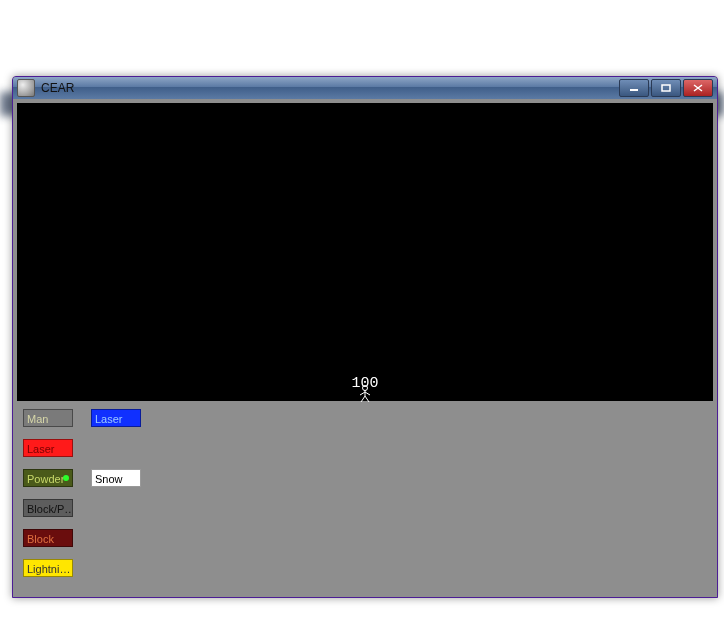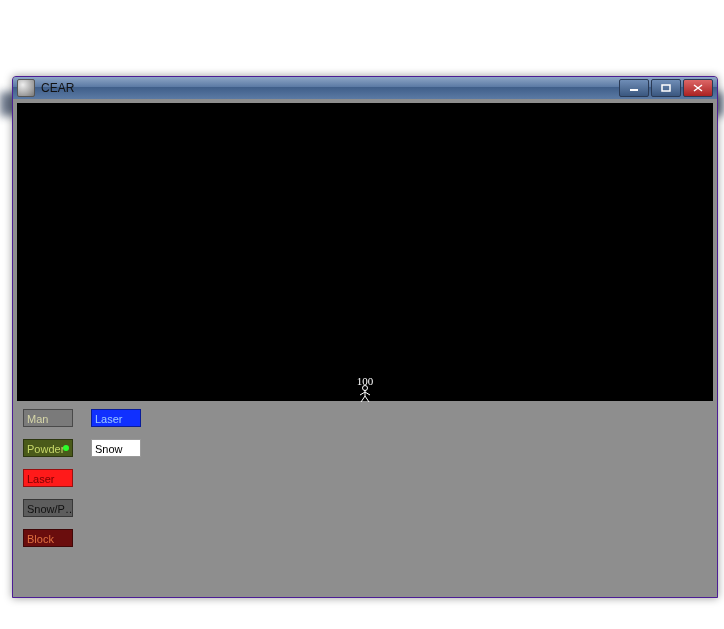--- a/index.html
+++ b/index.html
@@ -8,21 +8,21 @@
   .window{position:absolute;left:12px;top:76px;width:704px;height:520px;border:1px solid #4c1d95;box-shadow:0 0 8px rgba(0,0,0,.4);background:#8e8e8e;border-radius:4px 4px 0 0;overflow:hidden}
   .titlebar{height:22px;background:linear-gradient(#8ea6c6,#5b7aa4 45%,#3f5e89 46%,#5b7aa4);display:flex;align-items:center;padding:0 4px;color:#000;font-size:12px}
   .titlebar .ico{width:16px;height:16px;margin-right:6px;background:radial-gradient(circle at 30% 30%,#eee,#777);border:1px solid #555;border-radius:2px}
   .titlebar .title{flex:0 0 auto;color:#111;font-weight:400}
   .titlebar .spacer{flex:1}
   .winbtn{width:28px;height:16px;margin-left:2px;border:1px solid #2a3a55;border-radius:2px;background:linear-gradient(#6f8db6,#3a577f);display:flex;align-items:center;justify-content:center}
   .winbtn.close{background:linear-gradient(#d66,#a22)}
   .winbtn svg{display:block}
   .client{position:absolute;left:4px;top:26px;right:4px;bottom:4px;background:#8e8e8e}
   .canvas{position:absolute;left:0;top:0;right:0;height:298px;background:#000}
-  .hp-label{position:absolute;left:50%;top:272px;transform:translateX(-50%);color:#fff;font-size:11px;font-family:Liberation Serif, serif}
+  .hp-label{position:absolute;left:50%;top:272px;transform:translateX(-50%);color:#fff;font-size:15px;font-family:Liberation Mono, monospace}
   .stick{position:absolute;left:50%;top:282px;transform:translateX(-50%)}
   .palette{position:absolute;left:6px;top:306px}
   .row{display:flex;gap:18px;margin-bottom:12px}
   .tool{width:50px;height:18px;line-height:18px;padding:0 3px;border:1px solid rgba(0,0,0,.4);box-sizing:border-box;font-size:11px;white-space:nowrap;overflow:hidden;cursor:pointer}
   .c-man{background:#7a7a7a;color:#d6d6a8}
   .c-water{background:#1030ff;color:#9ecbff}
   .c-powder{background:#4a5a1a;color:#c7d86a;position:relative}
   .c-powder::after{content:"";position:absolute;right:3px;top:5px;width:6px;height:6px;background:#2bff2b;border-radius:50%}
   .c-snow{background:#fff;color:#000}
   .c-laser{background:#ff1a1a;color:#7a0000}
@@ -64,27 +64,30 @@
       <circle cx="8" cy="3" r="2.5" fill="none" stroke="#fff" stroke-width="1"></circle>
       <path d="M8 5 L8 11 M8 7 L3 10 M8 7 L13 10 M8 11 L4 17 M8 11 L12 17" stroke="#fff" stroke-width="1" fill="none"></path>
     </svg>
 
     <div class="palette">
       <div class="row">
         <div class="tool c-man">Man</div>
         <div class="tool c-water">Laser</div>
       </div>
       <div class="row">
+        <div class="tool c-laser">Laser</div>
+      </div>
+      <div class="row">
         <div class="tool c-powder">Powder</div>
         <div class="tool c-snow">Snow</div>
       </div>
       <div class="row">
-        <div class="tool c-laser">Laser</div>
-      </div>
-      <div class="row">
-        <div class="tool c-block">Snow/P…</div>
+        <div class="tool c-block">Block/P…</div>
       </div>
       <div class="row">
         <div class="tool c-fire">Block</div>
+      </div>
+      <div class="row">
+        <div class="tool c-light">Lightni…</div>
       </div>
     </div>
   </div>
 </div>
 
 </body></html>

